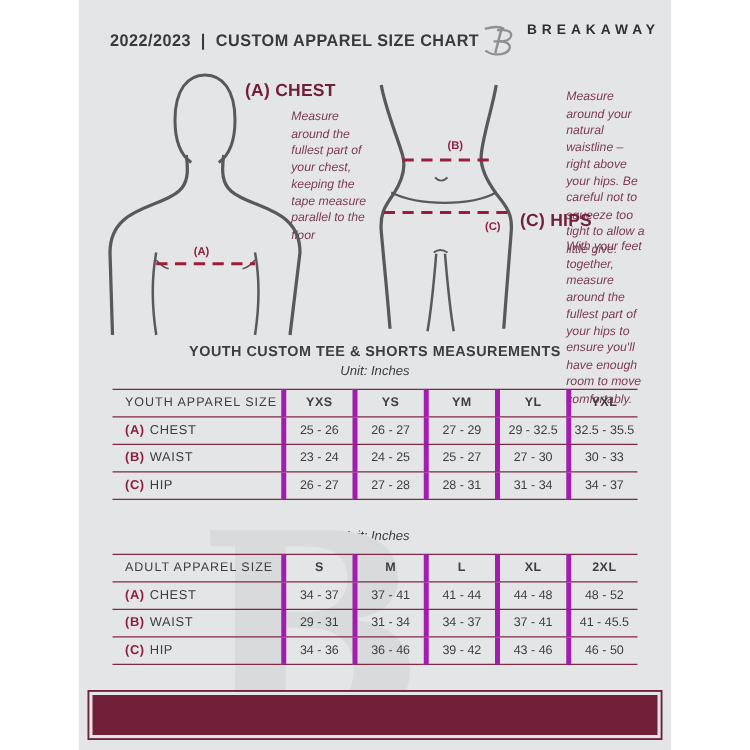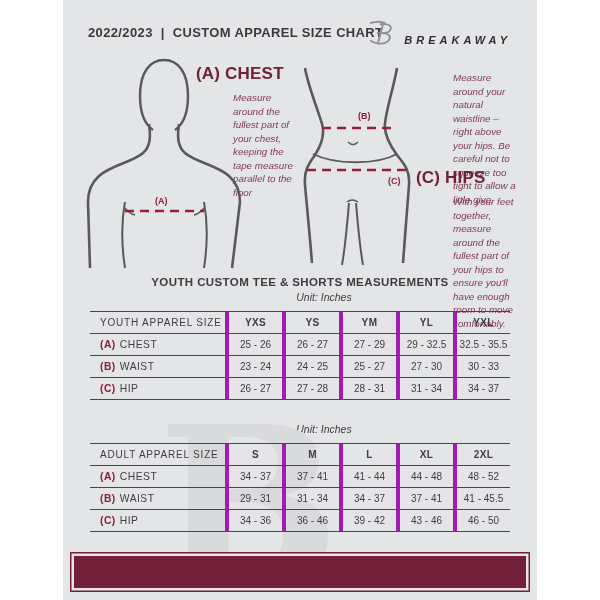--- a/index.html
+++ b/index.html
@@ -10,40 +10,40 @@
   .page{
     position:relative;width:474px;height:600px;margin:0 auto;
     background:#e4e5e7;
   }
   .page *{position:absolute;}
   
   .hdr-title{
     top:25px;left:25px;font-size:13.5px;font-weight:bold;color:#3a3a3c;
     letter-spacing:.4px;white-space:pre;transform:scaleX(.96);transform-origin:left center;
   }
-  .brand{top:18px;right:26px;display:flex;align-items:flex-end;gap:7px;position:absolute;font-style:italic;}
+  .brand{top:18px;right:9px;display:flex;align-items:flex-start;gap:7px;position:absolute;}
   .brand .logo{position:static;width:30px;height:28px;}
   .brand-name{position:static;font-size:11px;font-weight:bold;color:#2f2f31;letter-spacing:4px;}
   
   .inst{width:104px;}
-  .inst-h{position:static;display:block;font-size:17px;font-weight:bold;color:#72203a;letter-spacing:.2px;}
+  .inst-h{position:static;display:block;font-size:14px;font-weight:bold;color:#72203a;letter-spacing:.2px;}
   .inst-b{position:static;display:block;margin-top:7px;font-size:9.8px;line-height:1.38;
           font-style:italic;color:#7d3a55;white-space:pre-line;margin-left:37px;}
   .inst-a{left:133px;top:64px;}
   .inst-bw{left:353px;top:64px;}
   .inst-c{left:353px;top:168px;}
   
   svg{overflow:visible;}
   .fig path, .fig line{fill:none;}
   .outline{stroke:#58595b;}
   .dash{stroke:#9a1e3c;stroke-width:2.4;stroke-dasharray:9 6;}
   .diag-label{font-family:"Liberation Sans",sans-serif;font-size:9px;font-weight:bold;fill:#8c1f3d;}
   
   .tbl-title{left:0;width:474px;text-align:center;font-size:11.5px;font-weight:bold;color:#3d3d3f;letter-spacing:.4px;}
-  .tbl-unit{left:0;width:474px;text-align:center;font-size:10.5px;font-style:italic;color:#3d3d3f;padding-left:24px;}
+  .tbl-unit{left:0;width:474px;text-align:center;font-size:10.5px;font-style:italic;color:#3d3d3f;}
   
   .tblwrap{left:27px;width:420px;z-index:2;}
   .grid{position:static;display:grid;grid-template-columns:135px 57px 57px 57px 57px 57px;}
   .cell{position:static;height:21px;display:flex;align-items:center;justify-content:center;
         border-bottom:1px solid #7f2945;font-size:10px;color:#3e3e40;}
   .cell.lab{justify-content:flex-start;padding-left:10px;letter-spacing:.5px;font-size:10.3px;}
   .cell.head{border-top:1px solid #7f2945;font-weight:bold;letter-spacing:.4px;}
   .cell.head.lab{font-weight:normal;font-size:10px;letter-spacing:.8px;}
   .cell.val{border-left:4px solid #a21caf;}
   .cell .k{position:static;color:#8c1f3d;font-weight:bold;margin-right:4px;}

